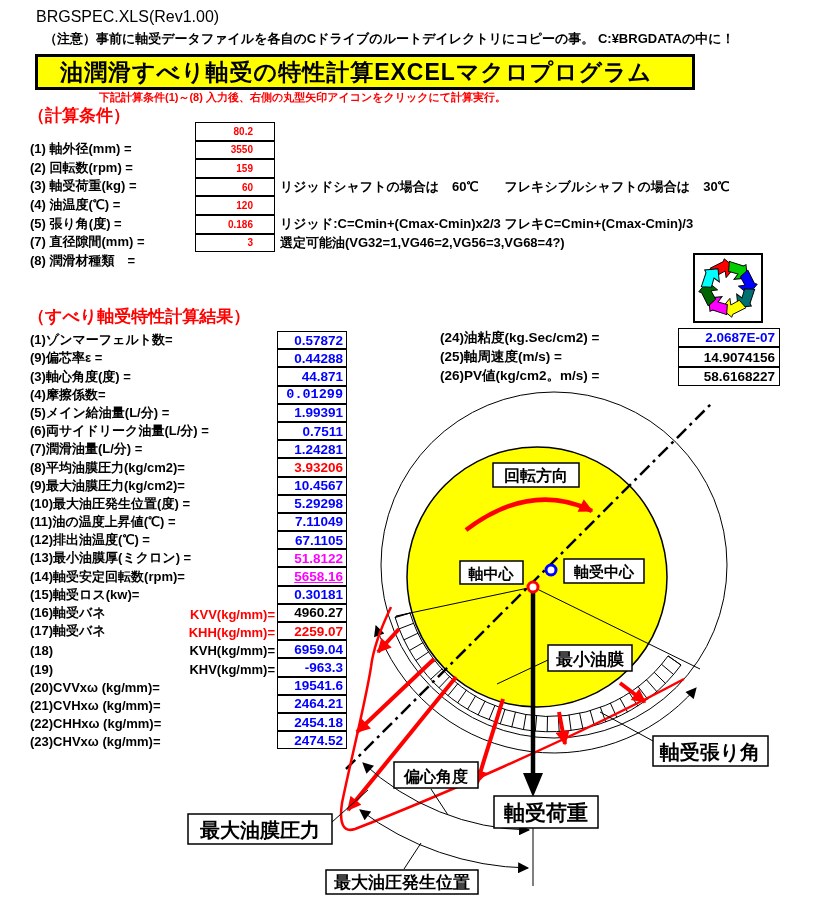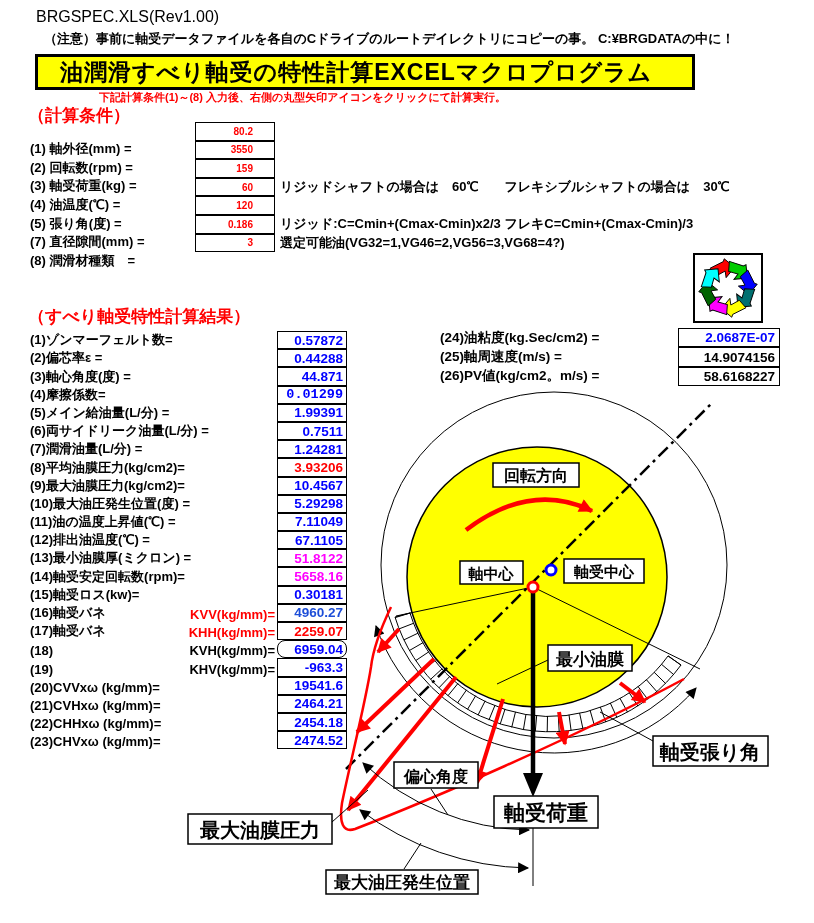--- a/index.html
+++ b/index.html
@@ -106,21 +106,21 @@
 </div>
 
 <div class="abs" id="h-results">（すべり軸受特性計算結果）</div>
 <div class="abs" id="result-rows">
     <div class="rrow">
       <span class="rlab">(1)ゾンマーフェルト数=</span>
       <span class="rk" style="color: rgb(0, 0, 0);"></span>
       <div class="rbox" style="color: rgb(0, 0, 255);">0.57872</div>
     </div>
     <div class="rrow">
-      <span class="rlab">(2)偏芯率ε =</span>
+      <span class="rlab">(9)偏芯率ε =</span>
       <span class="rk" style="color: rgb(0, 0, 0);"></span>
       <div class="rbox" style="color: rgb(0, 0, 255);">0.44288</div>
     </div>
     <div class="rrow">
       <span class="rlab">(3)軸心角度(度) =</span>
       <span class="rk" style="color: rgb(0, 0, 0);"></span>
       <div class="rbox" style="color: rgb(0, 0, 255);">44.871</div>
     </div>
     <div class="rrow">
       <span class="rlab">(4)摩擦係数=</span>
@@ -168,41 +168,41 @@
       <div class="rbox" style="color: rgb(0, 0, 255);">67.1105</div>
     </div>
     <div class="rrow">
       <span class="rlab">(13)最小油膜厚(ミクロン) =</span>
       <span class="rk" style="color: rgb(0, 0, 0);"></span>
       <div class="rbox" style="color: rgb(255, 0, 255); padding-left: 41px;">51.8122</div>
     </div>
     <div class="rrow">
       <span class="rlab">(14)軸受安定回転数(rpm)=</span>
       <span class="rk" style="color: rgb(0, 0, 0);"></span>
-      <div class="rbox" style="color: rgb(255, 0, 255);">5658.16</div>
+      <div class="rbox" style="color: rgb(255, 0, 255); text-decoration: underline;">5658.16</div>
     </div>
     <div class="rrow">
       <span class="rlab">(15)軸受ロス(kw)=</span>
       <span class="rk" style="color: rgb(0, 0, 0);"></span>
       <div class="rbox" style="color: rgb(0, 0, 255);">0.30181</div>
     </div>
     <div class="rrow">
       <span class="rlab">(16)軸受バネ</span>
       <span class="rk" style="color: rgb(255, 0, 0);">KVV(kg/mm)=</span>
-      <div class="rbox" style="color: #1d4ed8; padding-left: 12px;">4960.27</div>
+      <div class="rbox" style="color: #000000; padding-left: 12px;">4960.27</div>
     </div>
     <div class="rrow">
       <span class="rlab">(17)軸受バネ</span>
       <span class="rk" style="color: rgb(255, 0, 0);">KHH(kg/mm)=</span>
       <div class="rbox" style="color: rgb(255, 0, 0);">2259.07</div>
     </div>
     <div class="rrow">
       <span class="rlab">(18)</span>
       <span class="rk" style="color: rgb(0, 0, 0);">KVH(kg/mm)=</span>
-      <div class="rbox" style="color: rgb(0, 0, 255); border-radius: 8px;">6959.04</div>
+      <div class="rbox" style="color: rgb(0, 0, 255);">6959.04</div>
     </div>
     <div class="rrow">
       <span class="rlab">(19)</span>
       <span class="rk" style="color: rgb(0, 0, 0);">KHV(kg/mm)=</span>
       <div class="rbox" style="color: rgb(0, 0, 255);">-963.3</div>
     </div>
     <div class="rrow">
       <span class="rlab">(20)CVVxω (kg/mm)=</span>
       <span class="rk" style="color: rgb(0, 0, 0);"></span>
       <div class="rbox" style="color: rgb(0, 0, 255);">19541.6</div>

